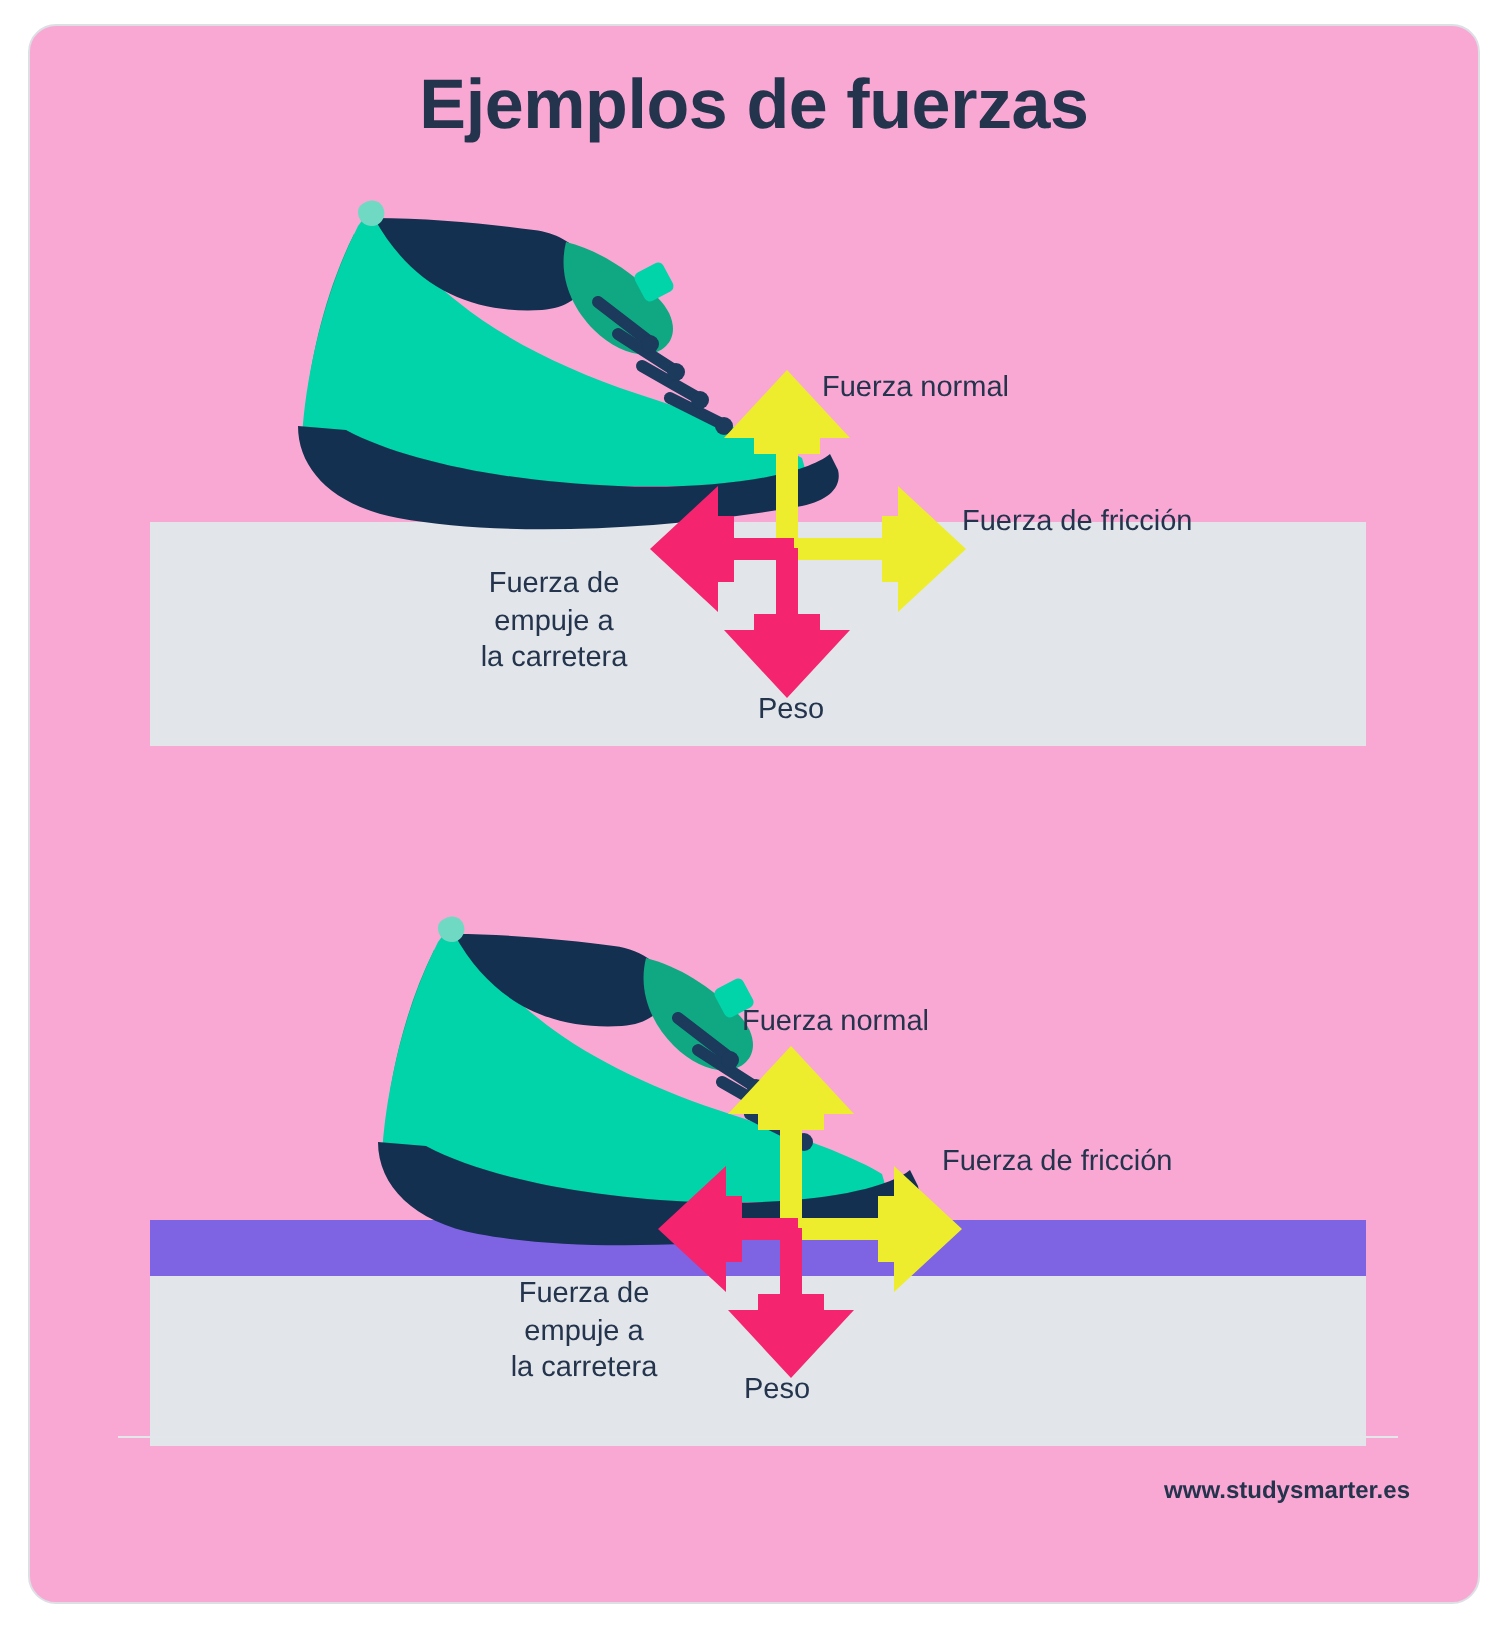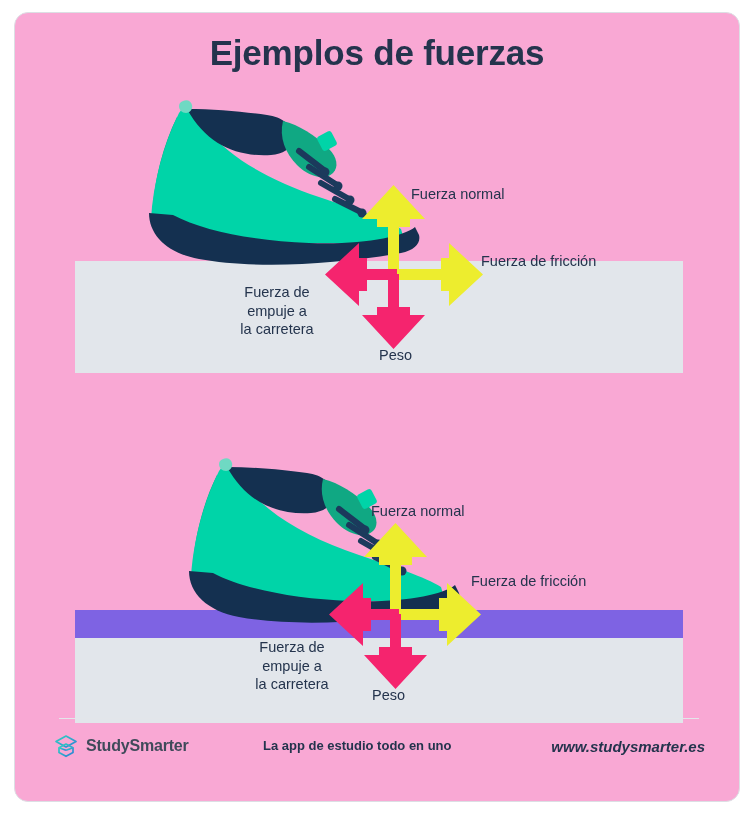--- a/index.html
+++ b/index.html
@@ -147,24 +147,23 @@
     left: 248px;
     top: 11px;
     font-size: 13px;
     font-weight: bold;
     color: #24344d;
   }
   .weburl {
     position: absolute;
     right: 36px;
     top: 11px;
-    font-size: 15px;
-    font-weight: bold;
-    color: #24344d;
-    font-style: italic;
+    font-size: 12px;
+    font-weight: bold;
+    color: #24344d;
   }
 </style>
 </head>
 <body>
 
 <div class="card">
 
   <div class="title">Ejemplos de fuerzas</div>
 
   <div class="panel" id="panel-1">
@@ -269,35 +268,16 @@
     <div class="lbl lbl-normal-2">Fuerza normal</div>
     <div class="lbl lbl-friction-2">Fuerza de fricción</div>
     <div class="lbl lbl-push-2">Fuerza de
 empuje a
 la carretera</div>
     <div class="lbl lbl-weight-2">Peso</div>
   </div>
 
   <div class="footer-sep"></div>
   <div class="footer">
-    <div class="brand">
-      <svg width="26" height="26" viewBox="0 0 26 26">
-        <defs>
-          <linearGradient id="lg" x1="0" y1="0" x2="1" y2="1">
-            <stop offset="0%" stop-color="#2fd6c0"></stop>
-            <stop offset="100%" stop-color="#2f7fd6"></stop>
-          </linearGradient>
-        </defs>
-        <g fill="none" stroke="url(#lg)" stroke-width="1.7" stroke-linejoin="round">
-          <polygon points="13,3 23,8.5 13,14 3,8.5"></polygon>
-          <polygon points="13,11 20,14.8 20,19.5 13,23.3 6,19.5 6,14.8"></polygon>
-          <line x1="13" y1="11" x2="13" y2="23.3"></line>
-          <line x1="6" y1="14.8" x2="13" y2="17.2"></line>
-          <line x1="20" y1="14.8" x2="13" y2="17.2"></line>
-        </g>
-      </svg>
-      <span class="brand-name">StudySmarter</span>
-    </div>
-    <div class="tagline">La app de estudio todo en uno</div>
     <div class="weburl">www.studysmarter.es</div>
   </div>
 
 </div>
 
 </body></html>

